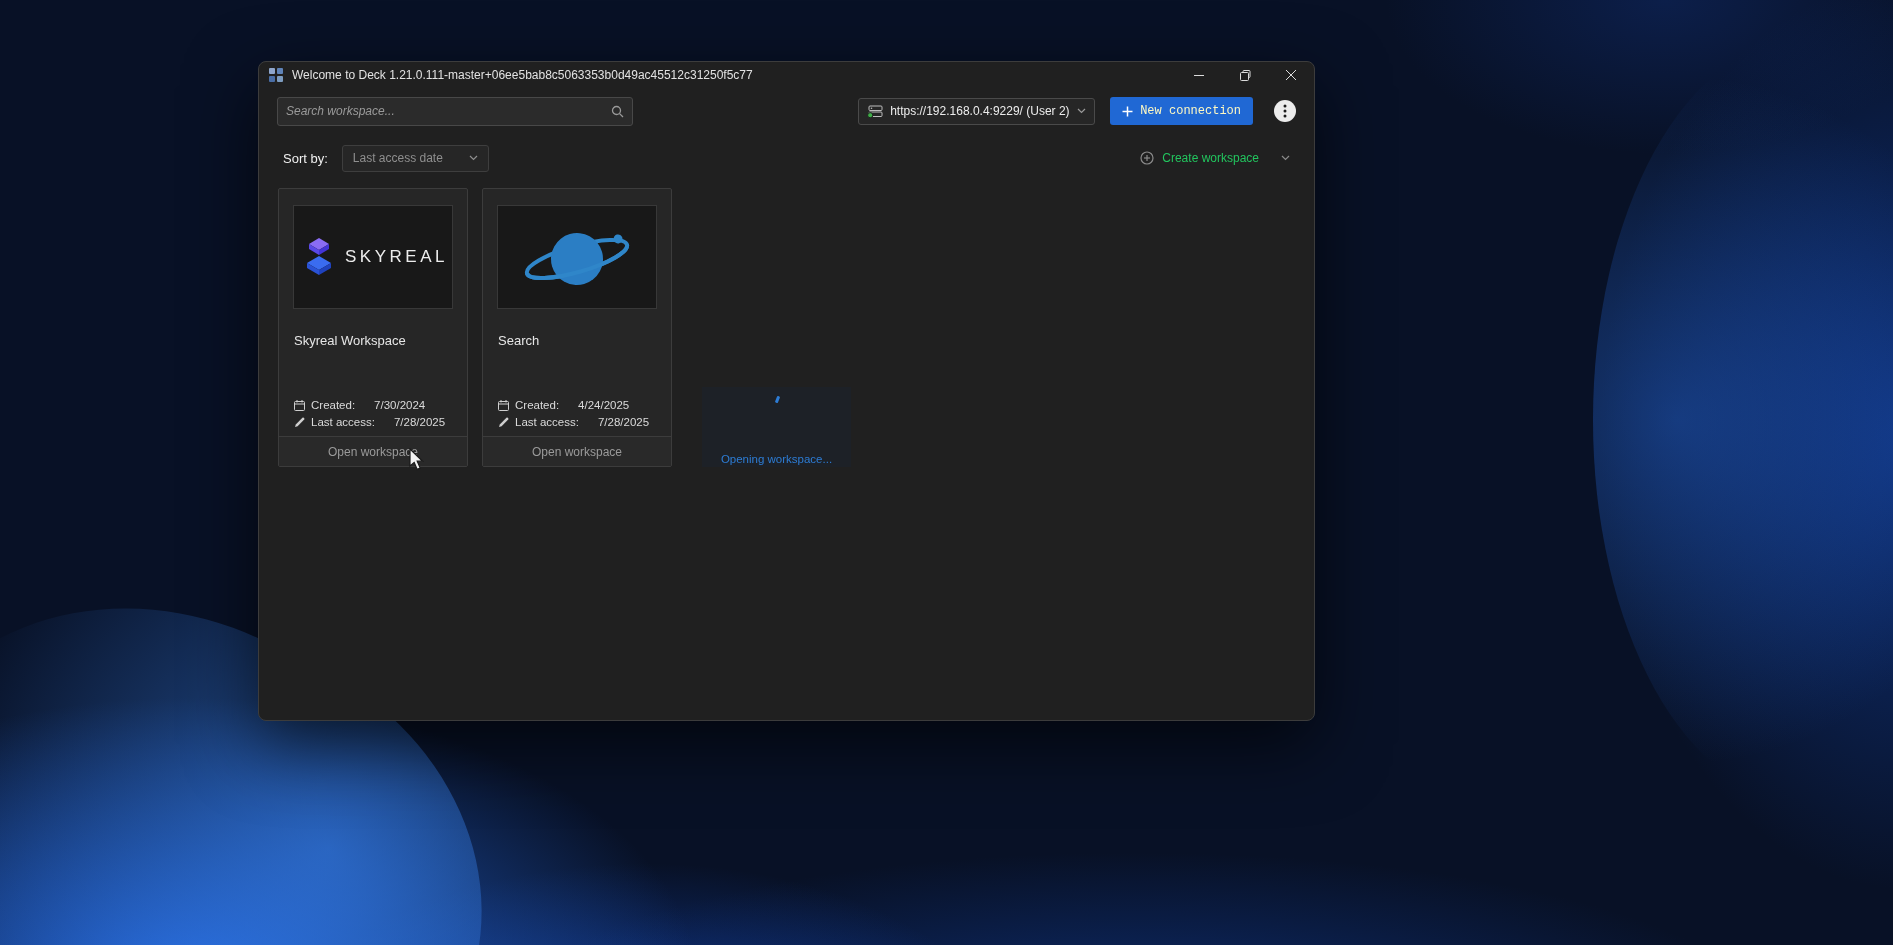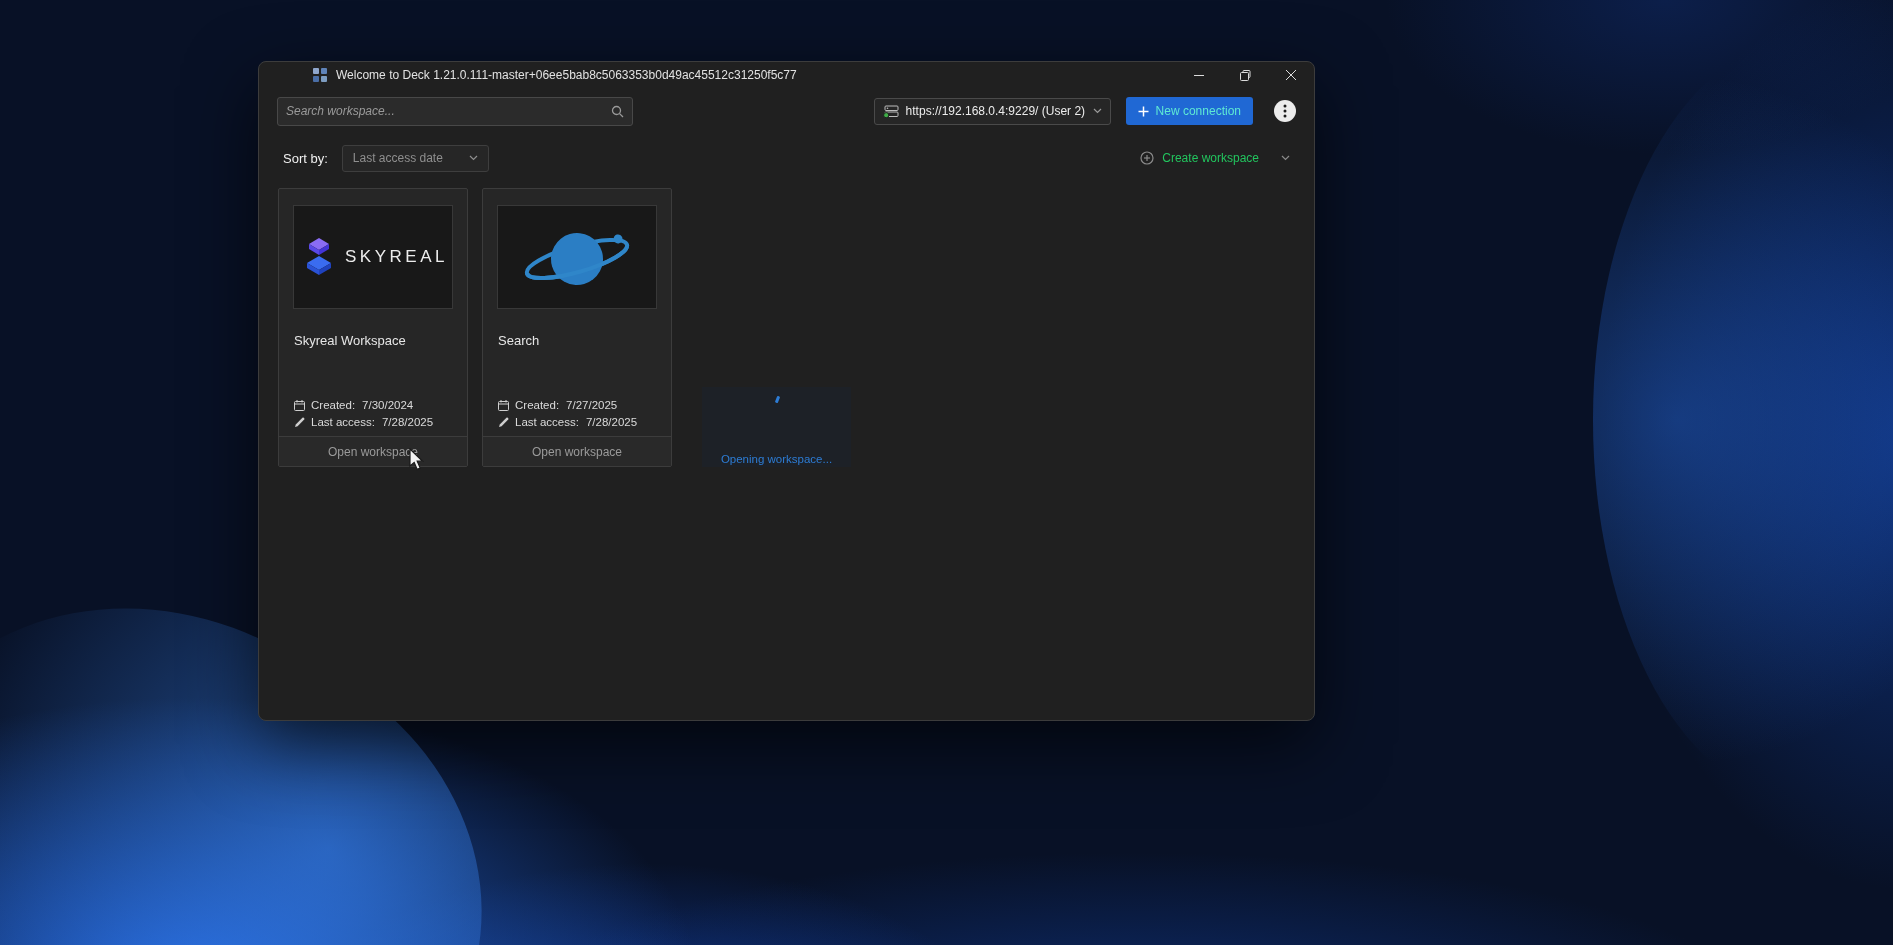--- a/index.html
+++ b/index.html
@@ -24,40 +24,40 @@
 
   
   .window {
     position:absolute; left:258px; top:61px; width:1057px; height:660px;
     background:#202020; border:1px solid #3c3c3c; border-radius:8px;
     box-shadow:0 24px 70px rgba(0,0,0,.65);
     display:flex; flex-direction:column; color:#e8e8e8;
   }
 
   
-  .titlebar { height:26px; flex:0 0 26px; display:flex; align-items:center; padding-left:10px; border-radius:8px 8px 0 0;margin-left:44px; }
+  .titlebar { height:26px; flex:0 0 26px; display:flex; align-items:center; padding-left:10px; border-radius:8px 8px 0 0; }
   .app-icon { width:14px; height:14px; display:block; }
   .title-text { font-size:12px; color:#e2e2e2; margin-left:9px; white-space:nowrap; }
   .win-controls { margin-left:auto; display:flex; height:100%; }
   .win-btn { width:46px; height:100%; display:flex; align-items:center; justify-content:center; color:#dcdcdc; cursor:default; }
   .win-btn.close { border-top-right-radius:8px; }
   .win-btn svg { display:block; }
 
   
   .toolbar { flex:0 0 46px; display:flex; align-items:center; padding:0 18px; }
   .search-box { width:356px; height:29px; background:#2b2b2b; border:1px solid #484848; border-radius:3px;
     display:flex; align-items:center; padding:0 8px; }
   .search-box input { flex:1; background:transparent; border:none; outline:none; color:#e8e8e8; font-size:12px; font-family:inherit; }
   .search-box input::placeholder { color:#9a9a9a; font-style:italic; }
   .tb-spacer { flex:1; }
   .conn-select { width:237px; height:27px; background:#262626; border:1px solid #4a4a4a; border-radius:3px;
     display:flex; align-items:center; gap:7px; padding:0 8px; font-size:12px; color:#ececec; cursor:default; }
   .conn-select .chev { margin-left:auto; }
   .btn-new-conn { margin-left:15px; height:28px; padding:0 12px; background:#2068d4; border:none; border-radius:3px;
-    color:#5eead4; font-size:12px; font-family:Liberation Sans, sans-serif; display:flex; align-items:center; gap:7px; cursor:pointer; }
+    color:#fef9c3; font-size:12px; font-family:Liberation Mono, monospace; display:flex; align-items:center; gap:7px; cursor:pointer; }
   .info-btn { margin-left:21px; width:22px; height:22px; border-radius:50%; background:#ececec;
     display:flex; align-items:center; justify-content:center; cursor:pointer; border:none; }
 
   
   .sortbar { flex:0 0 48px; display:flex; align-items:center; padding:0 24px; }
   .sort-label { font-size:13px; color:#f0f0f0; }
   .sort-select { margin-left:14px; width:147px; height:27px; background:#262626; border:1px solid #3e3e3e; border-radius:3px;
     display:flex; align-items:center; padding:0 10px; font-size:12px; color:#8f8f8f; cursor:default; }
   .sort-select .chev { margin-left:auto; }
   .create-ws { margin-left:auto; display:flex; align-items:center; gap:8px; color:#22c55e; font-size:12px; cursor:default; }
@@ -66,21 +66,21 @@
   
   .content { flex:1; position:relative; padding:6px 0 0 19px; display:flex; gap:14px; align-items:flex-start; }
   .card { width:190px; height:279px; background:#262626; border:1px solid #3c3c3c; border-radius:2px;
     display:flex; flex-direction:column; }
   .card-img { margin:16px 14px 0; height:104px; background:#181818; border:1px solid #383838;
     display:flex; flex-direction:row; align-items:center; justify-content:center; gap:5px; }
   .logo-word { font-size:17px; letter-spacing:3.5px; color:#ececec; font-weight:500; }
   .card-title { margin:24px 15px 15px; font-size:13px; color:#e6e6e6; }
   .card-meta { margin:36px 15px 0; display:flex; flex-direction:column; gap:4px; }
   .meta-row { display:flex; align-items:center; gap:6px; font-size:11.5px; color:#dadada; line-height:13px; }
-  .meta-row .val { margin-left:1px; }
+  .meta-row .val { margin-left:13px; }
   .open-btn { margin-top:auto; height:30px; border-top:1px solid #3c3c3c; background:#292929; border-left:none; border-right:none; border-bottom:none;
     color:#9a9a9a; font-size:12px; font-family:inherit; display:flex; align-items:center; justify-content:center; cursor:pointer; }
 
   
   .loading-card { position:absolute; left:443px; top:325px; width:149px; height:80px; background:#1d2127;
     display:flex; flex-direction:column; justify-content:flex-end; align-items:center; padding-bottom:2px; }
   .loading-tick { position:absolute; left:74px; top:9px; width:3px; height:7px; background:#2d7cd4; transform:rotate(22deg); border-radius:1px; }
   .loading-label { font-size:11.5px; color:#2d7cd4; white-space:nowrap; }
 
   
@@ -268,21 +268,21 @@
         <div class="meta-row">
           <span class="icon">
             <svg width="11" height="11" viewBox="0 0 11 11" fill="none" stroke="#cfcfcf" stroke-width="1">
               <rect x="0.5" y="1.5" width="10" height="9" rx="1"></rect>
                 <line x1="0.5" y1="4" x2="10.5" y2="4"></line>
               <line x1="3" y1="0" x2="3" y2="2.5"></line>
                 <line x1="8" y1="0" x2="8" y2="2.5"></line>
             </svg>
           </span>
           <span>Created:</span>
-          <span class="val">7/27/2025</span>
+          <span class="val">4/24/2025</span>
         </div>
         <div class="meta-row">
           <span class="icon">
             <svg width="11" height="11" viewBox="0 0 11 11">
               <path d="M1 10 L1.8 7.4 L8.4 0.8 a1 1 0 0 1 1.4 0 l0.4 0.4 a1 1 0 0 1 0 1.4 L3.6 9.2 Z" fill="#cfcfcf"></path>
             </svg>
           </span>
           <span>Last access:</span>
           <span class="val">7/28/2025</span>
         </div>

